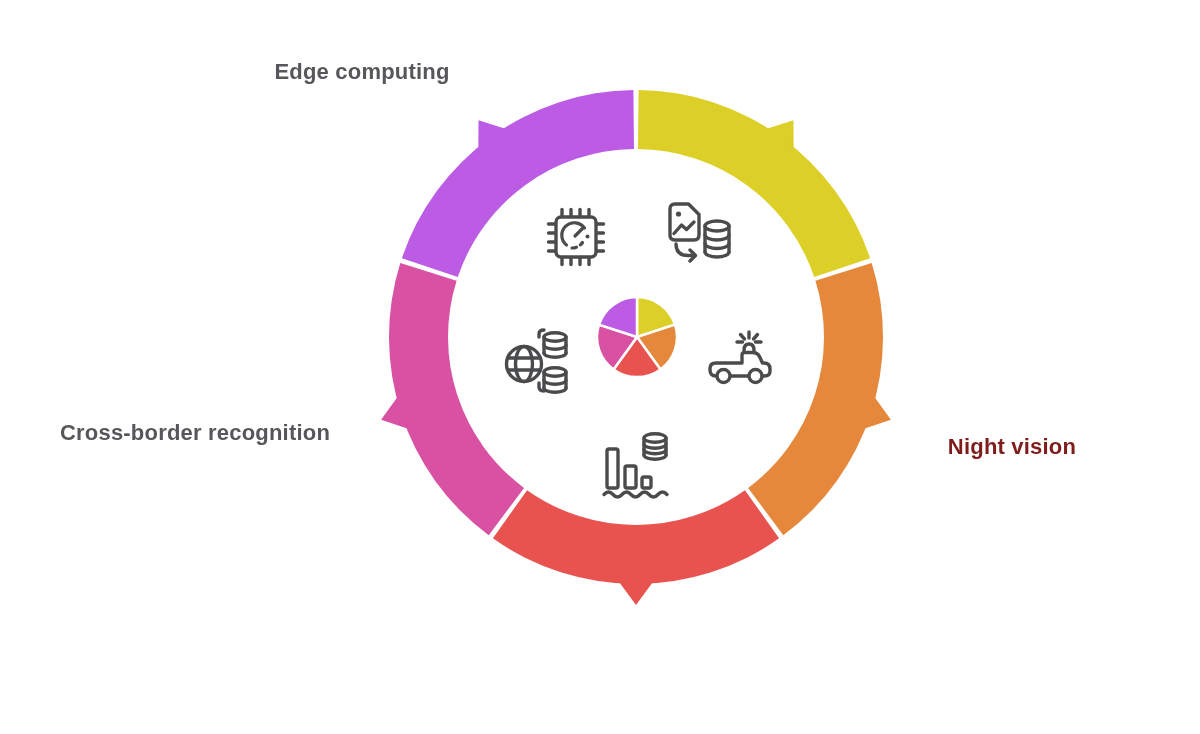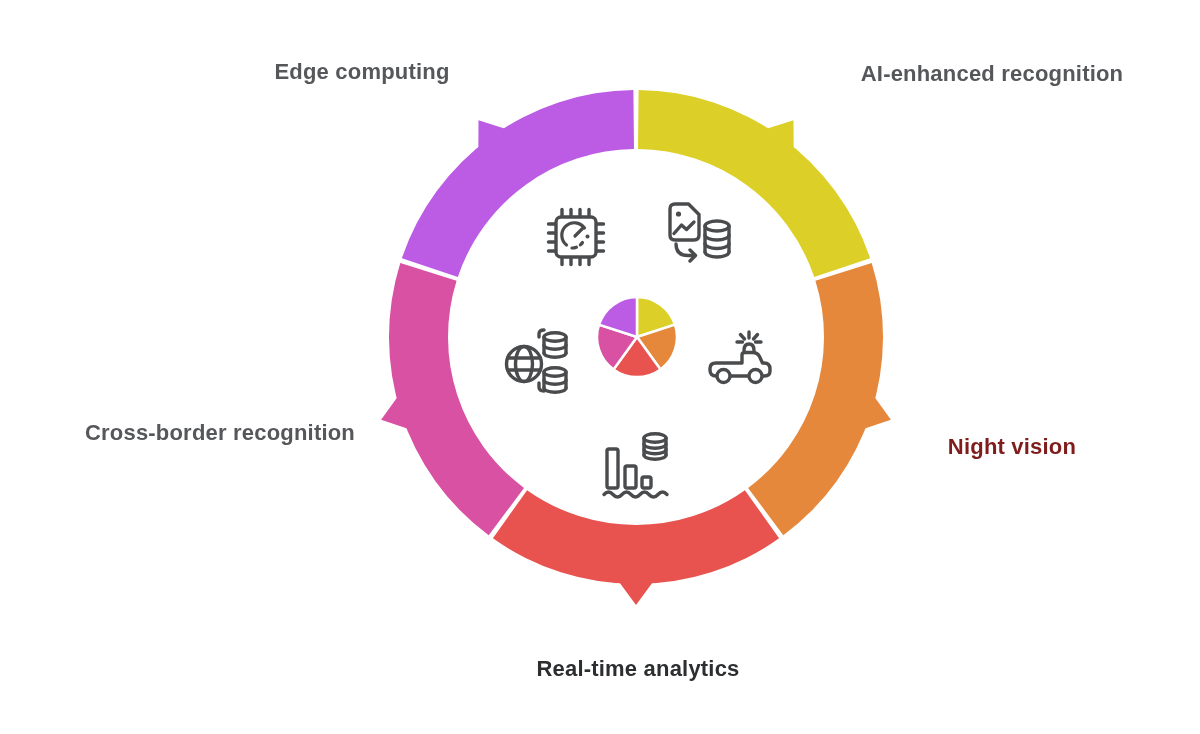--- a/index.html
+++ b/index.html
@@ -135,20 +135,18 @@
       <path d="M 45 20.5 A 11 4.2 0 0 0 67 20.5"></path>
       <rect x="8" y="20" width="11" height="39" rx="2"></rect>
       <rect x="26" y="37" width="11" height="22" rx="2"></rect>
       <rect x="43" y="48" width="9" height="11" rx="2"></rect>
       <path d="M 5 65.5 Q 9.5 60.5 14 65.5 T 23 65.5 T 32 65.5 T 41 65.5 T 50 65.5 T 59 65.5 T 68 65.5"></path>
     </g>
   </svg>
 
   <div class="seg-label" style="left: 232px; top: 58px; width: 260px; color: rgb(85, 87, 90);">Edge computing</div>
 
-  <div class="seg-label" style="left: 832px; top: 60px; width: 320px; color: rgb(85, 87, 90);">AI-enhanced recognition</div>
 
   <div class="seg-label" style="left: 897px; top: 433px; width: 230px; color: #7f1d1d;">Night vision</div>
 
-  <div class="seg-label" style="left: 35px; top: 419px; width: 320px; color: rgb(85, 87, 90); text-align: right;">Cross-border recognition</div>
+  <div class="seg-label" style="left: 35px; top: 419px; width: 320px; color: rgb(85, 87, 90);">Cross-border recognition</div>
 
-  <div class="seg-label" style="left: 508px; top: 655px; width: 260px; color: rgb(44, 46, 48);">Real-time analytics</div>
 </div>
 
 </body></html>

